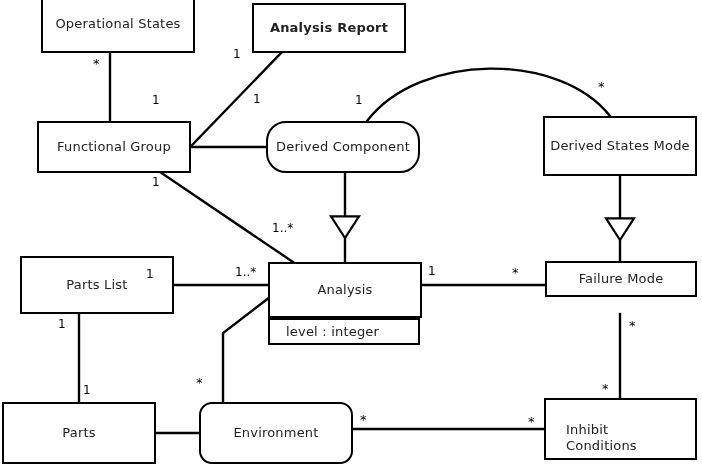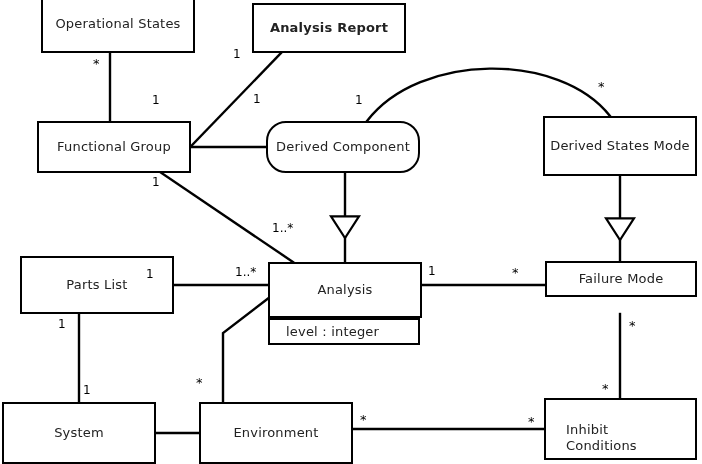--- a/index.html
+++ b/index.html
@@ -131,23 +131,23 @@
       <div class="cls" style="left: 543px; top: 116px; width: 154px; height: 60px;">
         <div class="name">Derived States Mode</div>
       </div>
       <div class="cls" style="left: 20px; top: 256px; width: 154px; height: 58px;">
         <div class="name">Parts List</div>
       </div>
       <div class="cls" style="left: 545px; top: 261px; width: 152px; height: 36px;">
         <div class="name">Failure Mode</div>
       </div>
       <div class="cls" style="left: 2px; top: 402px; width: 154px; height: 62px;">
-        <div class="name">System</div>
+        <div class="name">Parts</div>
       </div>
-      <div class="cls" style="left: 199px; top: 402px; width: 154px; height: 62px;">
+      <div class="cls" style="left: 199px; top: 402px; width: 154px; height: 62px; border-radius: 13px;">
         <div class="name">Environment</div>
       </div>
       <div class="cls" style="left: 544px; top: 398px; width: 153px; height: 62px;">
         <div class="name topleft">Inhibit
 Conditions</div>
       </div>
       <div class="cls compart" style="left: 0px; top: 0px; width: 702px; height: 464px;">
         <div class="namebox" style="left: 268px; top: 262px; width: 154px; height: 56px;">
           <div class="name">Analysis</div>
         </div>

